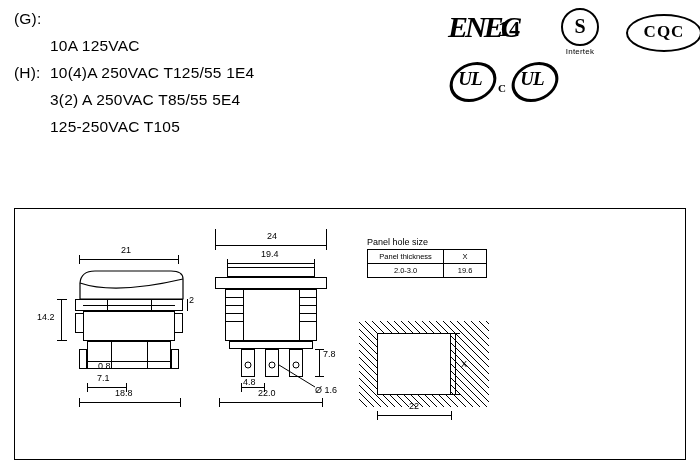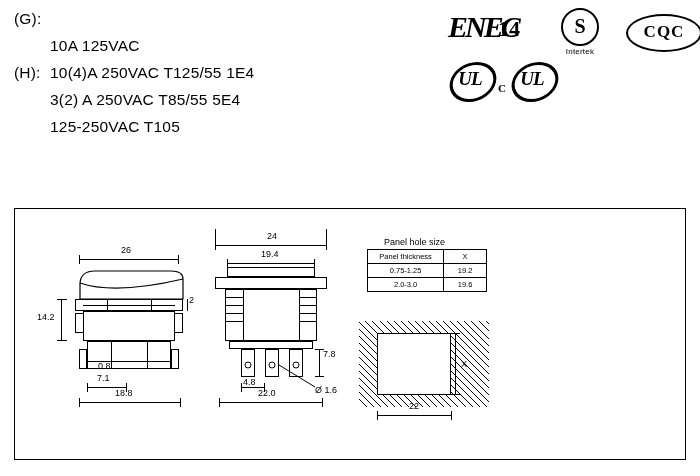--- a/index.html
+++ b/index.html
@@ -210,21 +210,20 @@
     width: 120px;
     border-collapse: collapse;
     font-size: 7.5px;
     font-family: "Liberation Sans", sans-serif;
   }
   #hole-table caption {
     caption-side: top;
     text-align: left;
     font-size: 9px;
     padding-bottom: 2px;
-    margin-left: 17px;
   }
   #hole-table td, #hole-table th {
     border: 1px solid #000;
     padding: 2px 3px;
     text-align: center;
     font-weight: normal;
   }
   #hole-table th:first-child, #hole-table td:first-child { width: 64%; }
 
   
@@ -286,21 +285,21 @@
       <span class="ul-text">UL</span>
     </div>
   </div>
 
 </div>
 
 <div id="panel">
 
   <div>
 
-    <div class="lbl" style="left:106px; top:36px;">26</div>
+    <div class="lbl" style="left:106px; top:36px;">21</div>
     <div class="ln hl" style="left:64px; top:50px; width:100px;"></div>
     <div class="ln vl" style="left:64px; top:46px; height:9px;"></div>
     <div class="ln vl" style="left:163px; top:46px; height:9px;"></div>
 
     <svg width="120" height="40" style="position:absolute; left:60px; top:56px;">
       <path d="M5,34 L5,18 Q6,6 20,6 L96,6 Q108,6 108,14 L108,34 Z" fill="#ffffff" stroke="#000000" stroke-width="1.2"></path>
       <path d="M5,18 Q40,30 108,14" fill="none" stroke="#000000" stroke-width="1.2"></path>
     </svg>
 
     <div class="box-outline" style="left:60px; top:90px; width:108px; height:12px;"></div>
@@ -408,24 +407,20 @@
   <table id="hole-table">
     <caption>Panel hole size</caption>
     <thead>
       <tr>
         <th>Panel thickness</th>
         <th>X</th>
       </tr>
     </thead>
     <tbody>
       <tr>
-        <td>0.75-1.25</td>
-        <td>19.2</td>
-      </tr>
-      <tr>
         <td>2.0-3.0</td>
         <td>19.6</td>
       </tr>
     </tbody>
   </table>
 
   <div>
 
     <div class="hatch" style="position:absolute; left:344px; top:112px; width:130px; height:86px;"></div>
 

